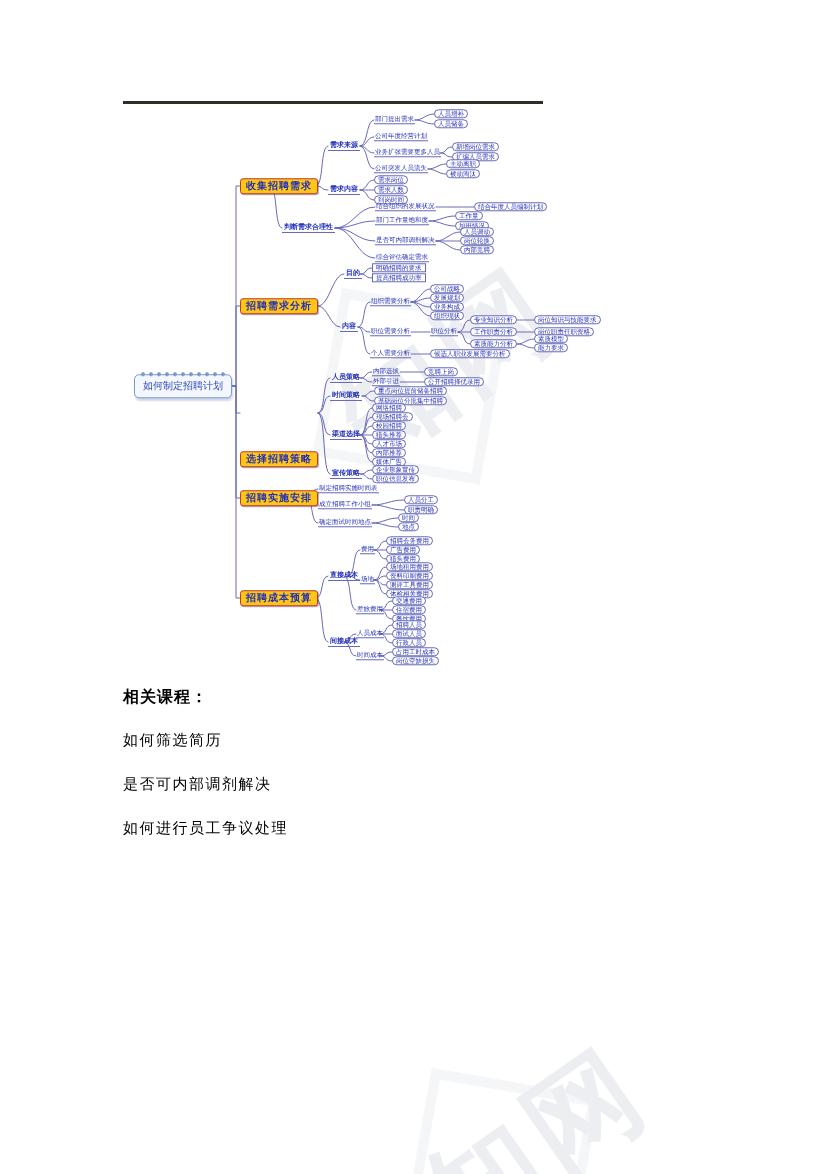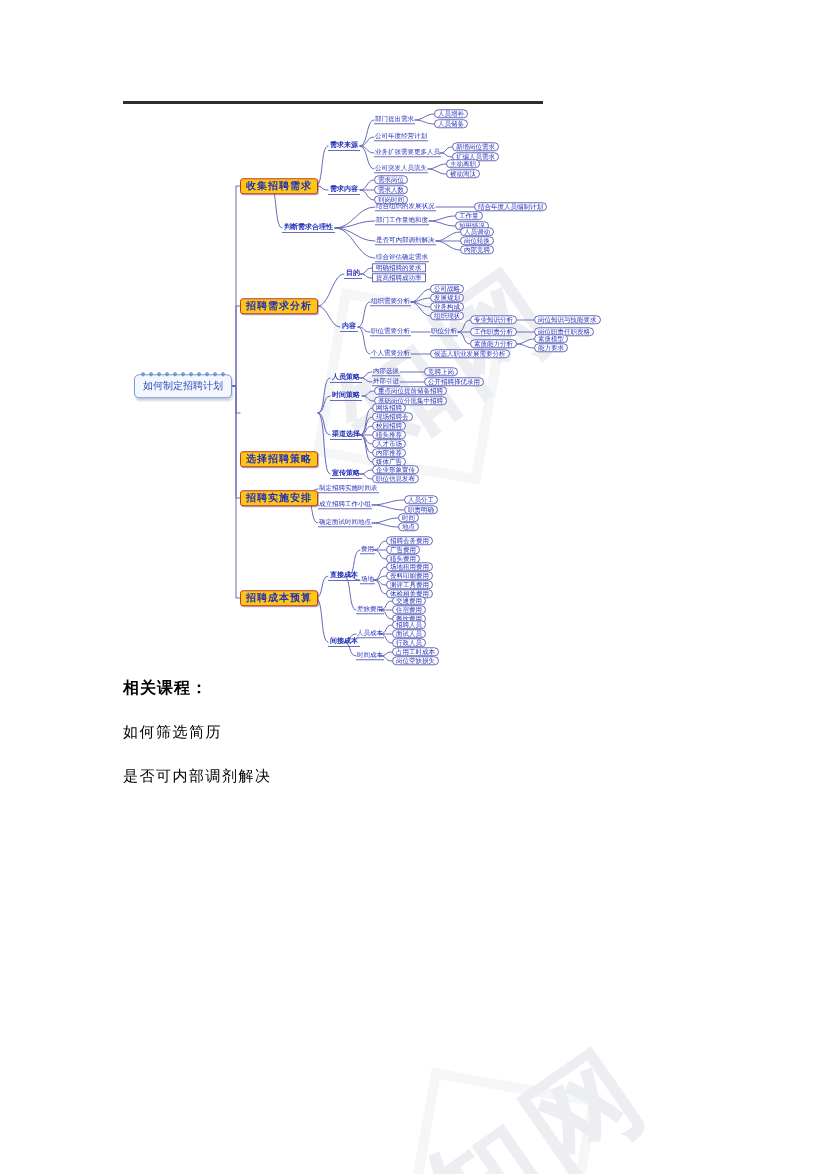--- a/index.html
+++ b/index.html
@@ -30,22 +30,22 @@
            border-radius:3px;font-size:10px;font-weight:bold;letter-spacing:1px;
            padding:1px 5px;box-shadow:1px 1px 0 rgba(80,60,120,.4);}
   .mm-node.label{font-size:7px;font-weight:bold;border-bottom:1px solid var(--line,#6868b8);padding:0 2px 1px;}
   .mm-node.label2{font-size:6.5px;border-bottom:1px solid var(--line,#6868b8);padding:0 1px 1px;}
   .mm-node.capsule{font-size:6.5px;border:1px solid var(--line,#6868b8);border-radius:8px;
            background:#fff;padding:0 3px;}
   .mm-node.box{font-size:6.5px;border:1px solid var(--line,#6868b8);background:#fff;padding:0 3px;}
 
   
   .related{position:absolute;left:123px;top:674px;width:460px;color:#000;}
-  .related h2{font-family:Liberation Mono, monospace;font-size:16px;
-           font-weight:bold;margin:4px 0 22px 0;line-height:22px;letter-spacing:1px;}
+  .related h2{font-family:Liberation Serif, serif;font-size:16px;
+           font-weight:bold;margin:12px 0 22px 0;line-height:22px;letter-spacing:1px;}
   .related p{font-family:"Liberation Serif","DejaVu Serif",serif;font-size:15px;
            margin:0 0 24px 0;line-height:20px;letter-spacing:1.5px;}
 </style>
 </head>
 <body>
 
 <div class="page">
 
   <div class="header-rule" style="background: rgb(46, 46, 38);"></div>
 
@@ -259,15 +259,16 @@
       <div class="mm-node capsule" style="left: 392px; top: 643px;">行政人员</div>
       <div class="mm-node label2" style="left: 356px; top: 656px;">时间成本</div>
       <div class="mm-node capsule" style="left: 392px; top: 652px;">占用工时成本</div>
       <div class="mm-node capsule" style="left: 392px; top: 661px;">岗位空缺损失</div>
     </div>
 
   <div class="related">
     <h2>相关课程：</h2>
     <p>如何筛选简历</p>
     <p>是否可内部调剂解决</p>
+    <p>如何进行员工争议处理</p>
   </div>
 
 </div>
 
 </body></html>

